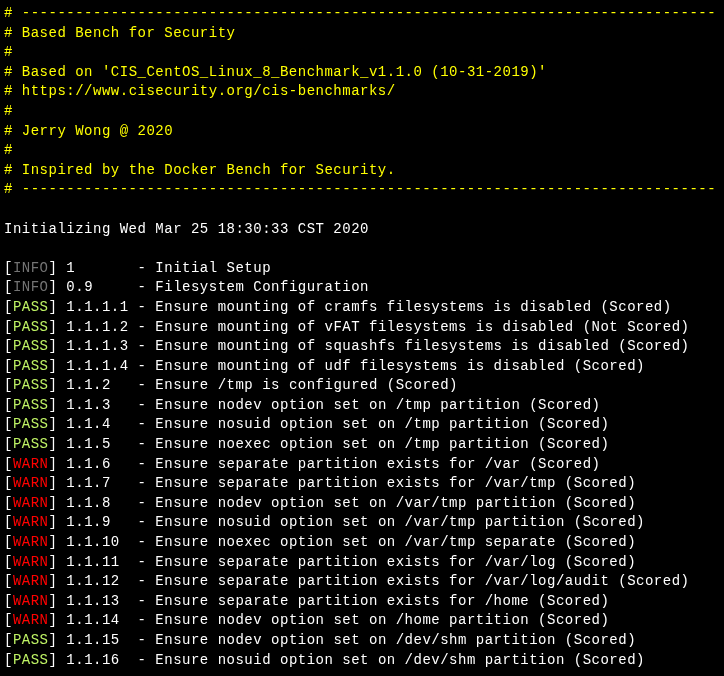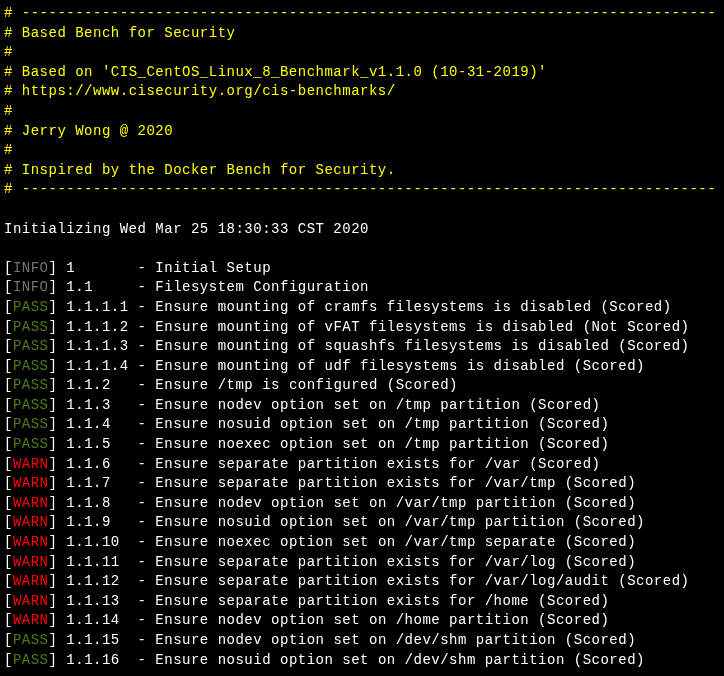--- a/index.html
+++ b/index.html
@@ -10,21 +10,21 @@
       line-height: 1.4;
       margin: 0;
       padding: 4px;
       width: 724px;
       box-sizing: border-box;
       letter-spacing: 0.5px;
     }
     .yellow { color: #ffff00; }
     .white { color: #ffffff; }
     .blue { color: #737373; }
-    .green { color: #4d7c0f; margin-top: 41px; }
+    .green { color: #bef264; margin-top: 41px; }
     .red { color: #ff0000; }
     .line {
       white-space: pre;
     }
   </style>
 </head>
 <body>
 
 <div>
   <div class="line yellow"># ------------------------------------------------------------------------------</div>
@@ -35,21 +35,21 @@
   <div class="line yellow">#</div>
   <div class="line yellow"><span># </span><span>Jerry Wong @ 2020</span></div>
   <div class="line yellow">#</div>
   <div class="line yellow"><span># </span><span>Inspired by the Docker Bench for Security.</span></div>
   <div class="line yellow"># ------------------------------------------------------------------------------</div>
   <div class="line">&nbsp;</div>
   <div class="line white">Initializing Wed Mar 25 18:30:33 CST 2020</div>
   <div class="line">&nbsp;</div>
   <div id="checks-container">
       <div class="line"><span class="white">[</span><span class="blue">INFO</span><span class="white">] </span><span class="white">1      </span><span class="white"> - </span><span class="white">Initial Setup</span></div>
-      <div class="line"><span class="white">[</span><span class="blue">INFO</span><span class="white">] </span><span class="white">1.1    </span><span class="white"> - </span><span class="white">Filesystem Configuration</span></div>
+      <div class="line"><span class="white">[</span><span class="blue">INFO</span><span class="white">] </span><span class="white">0.9    </span><span class="white"> - </span><span class="white">Filesystem Configuration</span></div>
       <div class="line"><span class="white">[</span><span class="green">PASS</span><span class="white">] </span><span class="white">1.1.1.1</span><span class="white"> - </span><span class="white">Ensure mounting of cramfs filesystems is disabled (Scored)</span></div>
       <div class="line"><span class="white">[</span><span class="green">PASS</span><span class="white">] </span><span class="white">1.1.1.2</span><span class="white"> - </span><span class="white">Ensure mounting of vFAT filesystems is disabled (Not Scored)</span></div>
       <div class="line"><span class="white">[</span><span class="green">PASS</span><span class="white">] </span><span class="white">1.1.1.3</span><span class="white"> - </span><span class="white">Ensure mounting of squashfs filesystems is disabled (Scored)</span></div>
       <div class="line"><span class="white">[</span><span class="green">PASS</span><span class="white">] </span><span class="white">1.1.1.4</span><span class="white"> - </span><span class="white">Ensure mounting of udf filesystems is disabled (Scored)</span></div>
       <div class="line"><span class="white">[</span><span class="green">PASS</span><span class="white">] </span><span class="white">1.1.2  </span><span class="white"> - </span><span class="white">Ensure /tmp is configured (Scored)</span></div>
       <div class="line"><span class="white">[</span><span class="green">PASS</span><span class="white">] </span><span class="white">1.1.3  </span><span class="white"> - </span><span class="white">Ensure nodev option set on /tmp partition (Scored)</span></div>
       <div class="line"><span class="white">[</span><span class="green">PASS</span><span class="white">] </span><span class="white">1.1.4  </span><span class="white"> - </span><span class="white">Ensure nosuid option set on /tmp partition (Scored)</span></div>
       <div class="line"><span class="white">[</span><span class="green">PASS</span><span class="white">] </span><span class="white">1.1.5  </span><span class="white"> - </span><span class="white">Ensure noexec option set on /tmp partition (Scored)</span></div>
       <div class="line"><span class="white">[</span><span class="red">WARN</span><span class="white">] </span><span class="white">1.1.6  </span><span class="white"> - </span><span class="white">Ensure separate partition exists for /var (Scored)</span></div>
       <div class="line"><span class="white">[</span><span class="red">WARN</span><span class="white">] </span><span class="white">1.1.7  </span><span class="white"> - </span><span class="white">Ensure separate partition exists for /var/tmp (Scored)</span></div>

